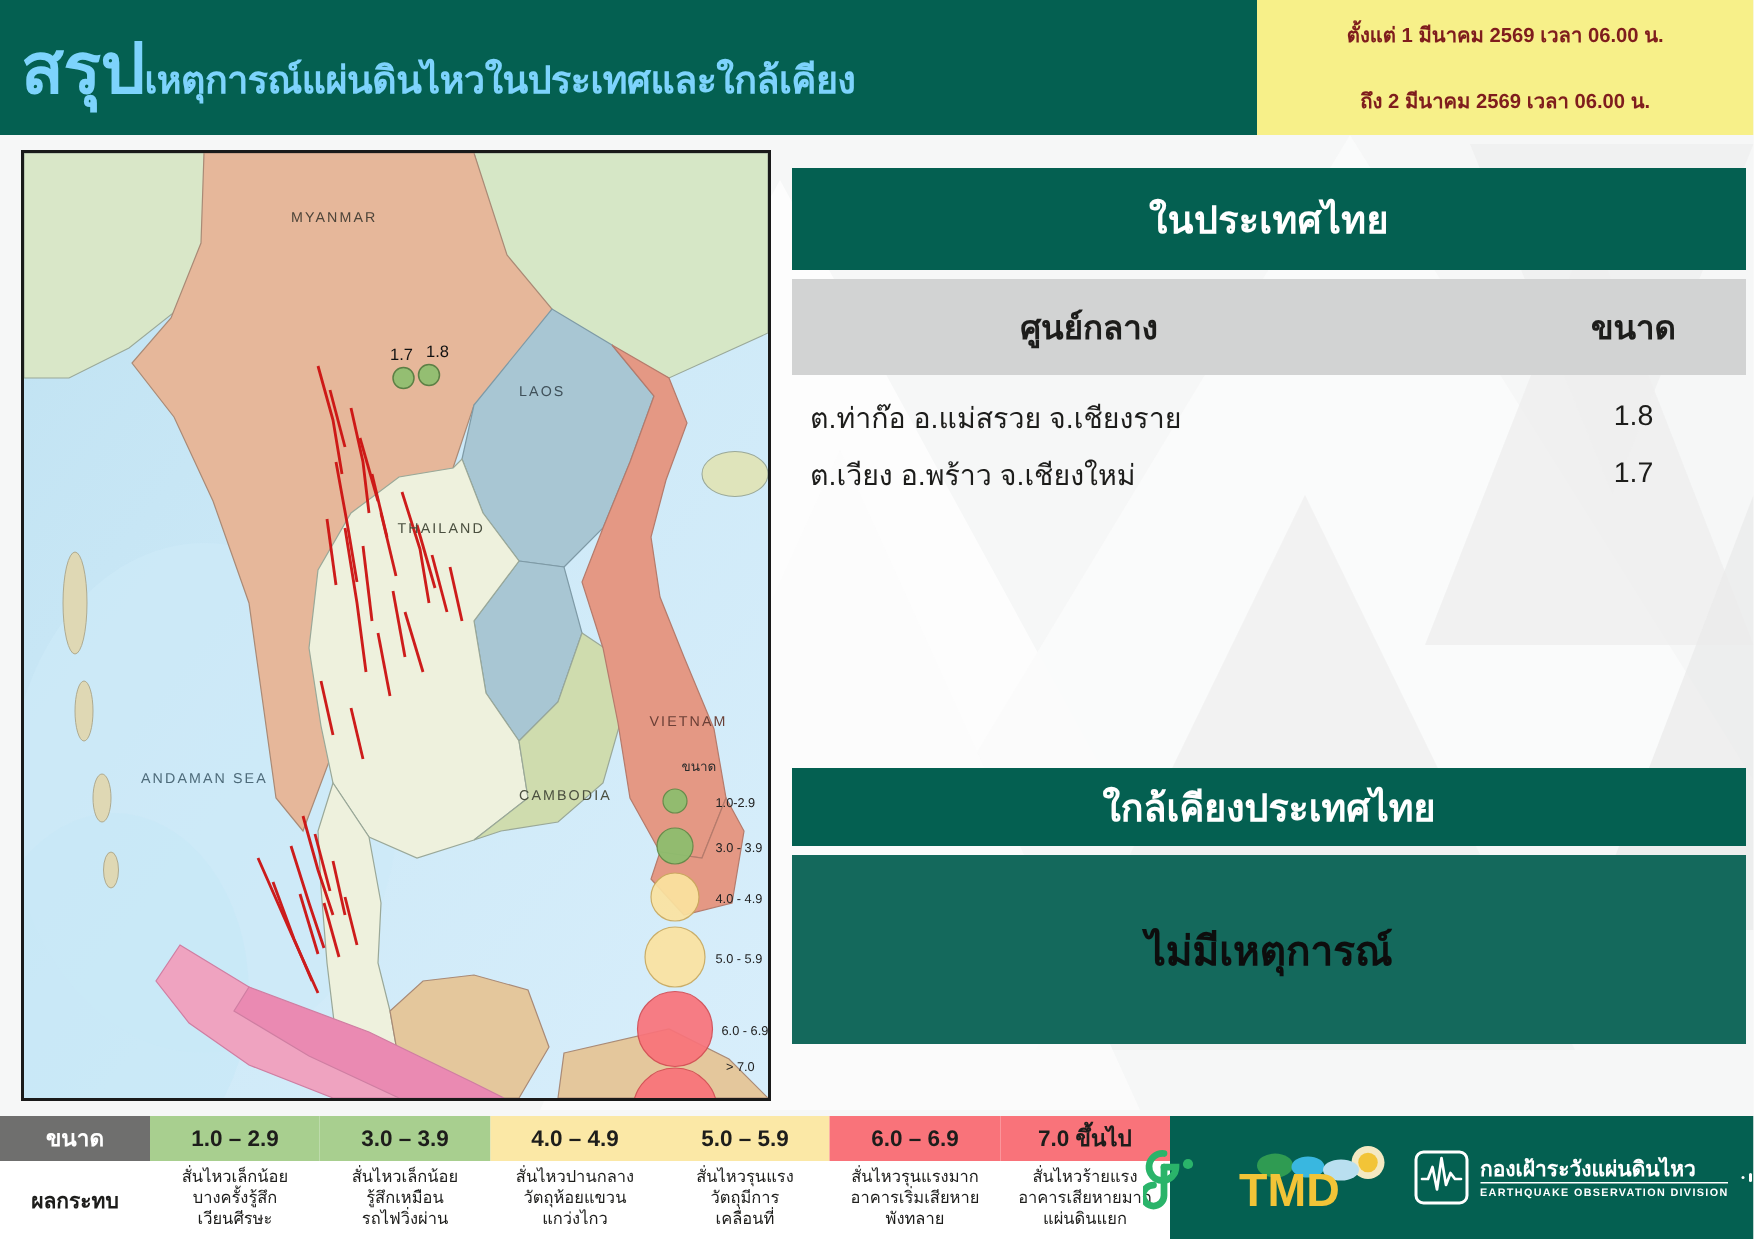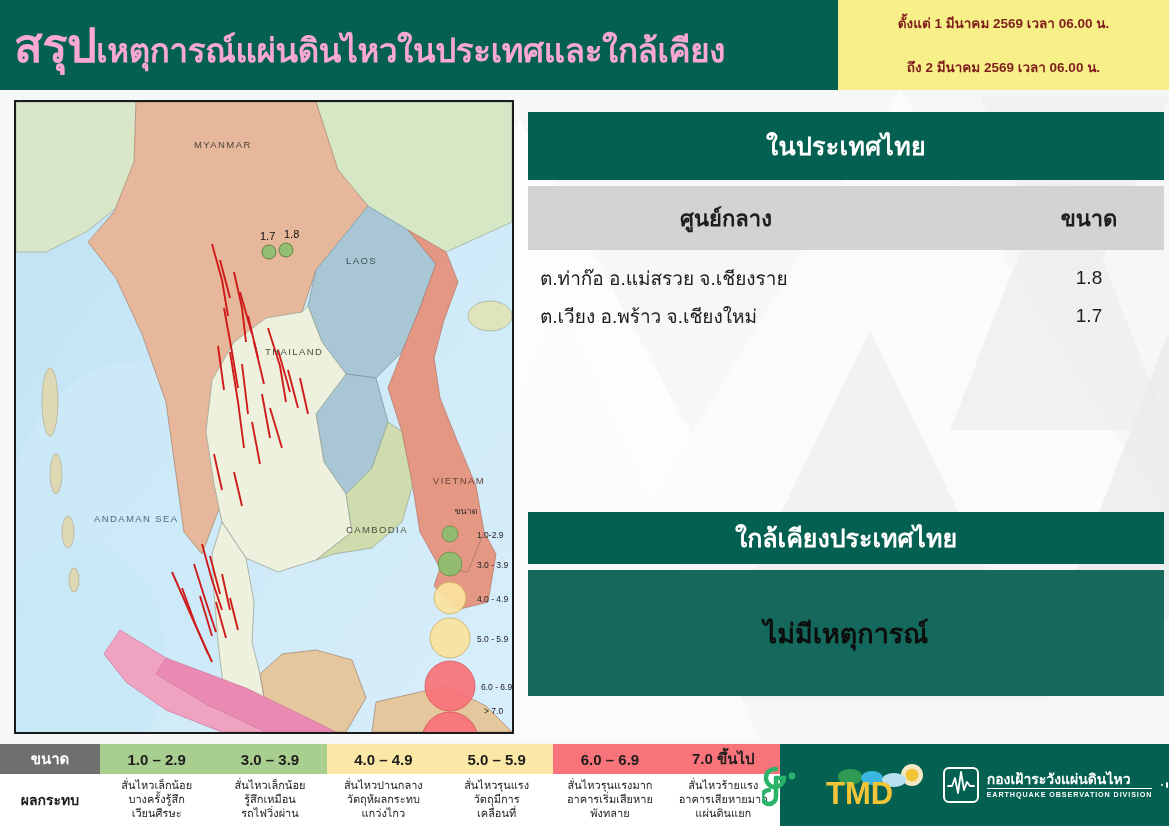--- a/index.html
+++ b/index.html
@@ -29,27 +29,27 @@
     display: flex;
   }
   .header-green {
     background: #046051;
     width: 838px; height: 90px;
     display: flex; align-items: center;
     padding-left: 14px;
     overflow: hidden;
   }
   .title-line {
-    color: #f9a8d4;
+    color: #7dd3fc;
     white-space: nowrap;
     line-height: 1;
     display: flex; align-items: baseline;
   }
   .title-strong { font-size: 47px; font-weight: bold; letter-spacing: -0.5px; }
-  .title-rest { font-size: 33px; font-weight: bold; letter-spacing: -0.3px; }
+  .title-rest { font-size: 25px; font-weight: bold; letter-spacing: -0.3px; }
 
   .header-yellow {
     background: #f7f089;
     width: 331px; height: 90px;
     display: flex; flex-direction: column;
     align-items: center; justify-content: center;
     gap: 22px;
   }
   .date-line {
     color: #7f1d1d;
@@ -384,21 +384,21 @@
           <span>บางครั้งรู้สึก</span>
           <span>เวียนศีรษะ</span>
         </div>
         <div class="lg-cell-effect">
           <span>สั่นไหวเล็กน้อย</span>
           <span>รู้สึกเหมือน</span>
           <span>รถไฟวิ่งผ่าน</span>
         </div>
         <div class="lg-cell-effect">
           <span>สั่นไหวปานกลาง</span>
-          <span>วัตถุห้ผลกระทบ</span>
+          <span>วัตถุห้อยแขวน</span>
           <span>แกว่งไกว</span>
         </div>
         <div class="lg-cell-effect">
           <span>สั่นไหวรุนแรง</span>
           <span>วัตถุมีการ</span>
           <span>เคลื่อนที่</span>
         </div>
         <div class="lg-cell-effect">
           <span>สั่นไหวรุนแรงมาก</span>
           <span>อาคารเริ่มเสียหาย</span>

